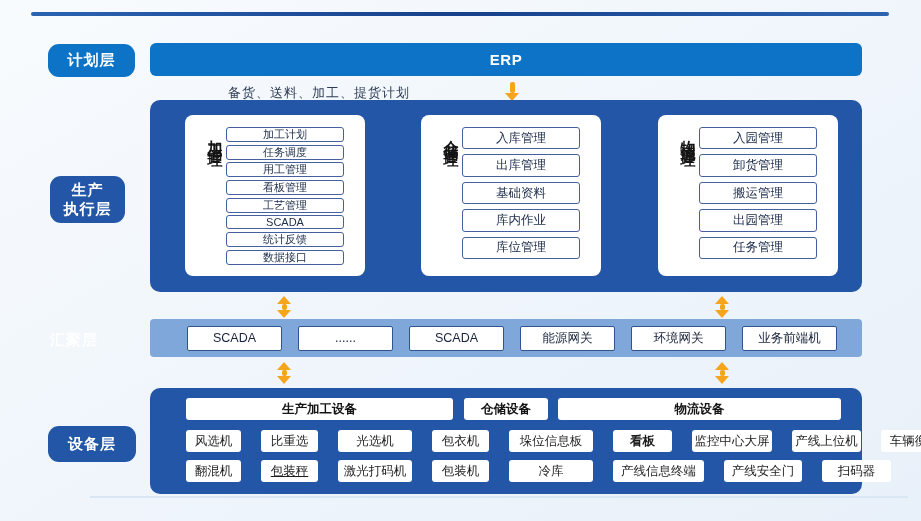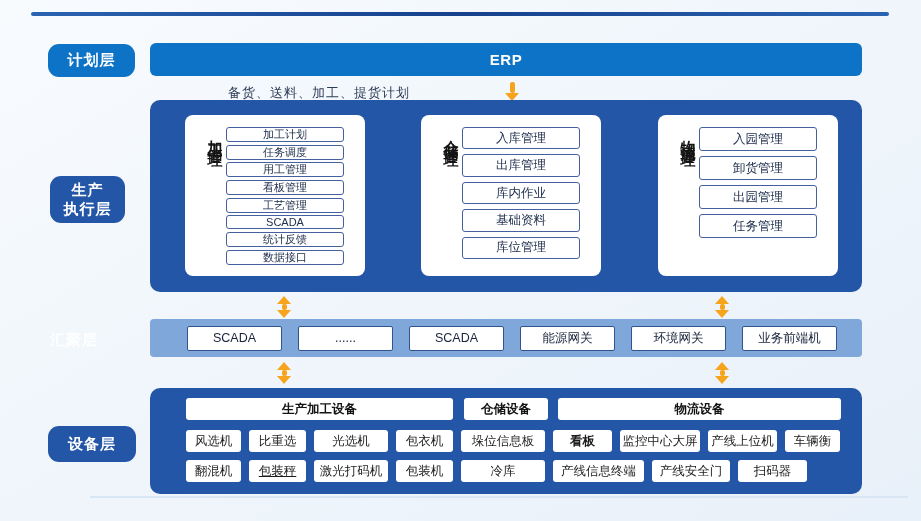--- a/index.html
+++ b/index.html
@@ -54,21 +54,21 @@
     border:1px solid #31548f; border-radius:2px; display:flex; align-items:center;
     justify-content:center; font-size:12.5px; color:#18233b; }
   .agg-label { position:absolute; left:50px; top:331px; font-size:15px; font-weight:bold;
     color:rgba(255,255,255,.9); letter-spacing:1px; }
 
   
   .device-box { position:absolute; left:150px; top:388px; width:712px; height:106px;
     background:#2356a6; border-radius:10px; }
   .dev-row { position:absolute; left:36px; display:flex; }
   .dev-box { background:#fff; border-radius:3px; height:22px; display:flex; align-items:center;
-    justify-content:center; font-size:12.5px; color:#1c1c1c; margin-right:8px; flex:0 0 auto; }
+    justify-content:center; font-size:12.5px; color:#1c1c1c; margin-right:20px; flex:0 0 auto; }
   .dev-box.hdr { font-weight:bold; color:#141414; }
 </style>
 </head>
 <body>
 
 <div class="stage">
 
   <div class="top-line"></div>
 
   <div class="layer-label" style="left:48px; top:44px; width:87px; height:33px;">
@@ -103,31 +103,32 @@
         <div class="g-item">统计反馈</div>
         <div class="g-item">数据接口</div>
       </div>
     </div>
 
     <div class="group" style="left:271px;justify-content:space-between;">
       <div class="group-title">仓储管理</div>
       <div class="group-items items-5">
         <div class="g-item">入库管理</div>
         <div class="g-item">出库管理</div>
+        <div class="g-item">基础资料</div>
         <div class="g-item">库内作业</div>
-        <div class="g-item">基础资料</div>
         <div class="g-item">库位管理</div>
       </div>
     </div>
 
     <div class="group" style="left:508px;">
       <div class="group-title">物流管理</div>
       <div class="group-items items-5">
         <div class="g-item">入园管理</div>
         <div class="g-item">卸货管理</div>
+        <div class="g-item">搬运管理</div>
         <div class="g-item">出园管理</div>
         <div class="g-item">任务管理</div>
       </div>
     </div>
   </div>
 
   <div class="arrow" style="left:277px; top:296px;">
     <div class="head-up"></div>
     <div class="stem" style="height:6px;"></div>
     <div class="head-down"></div>

